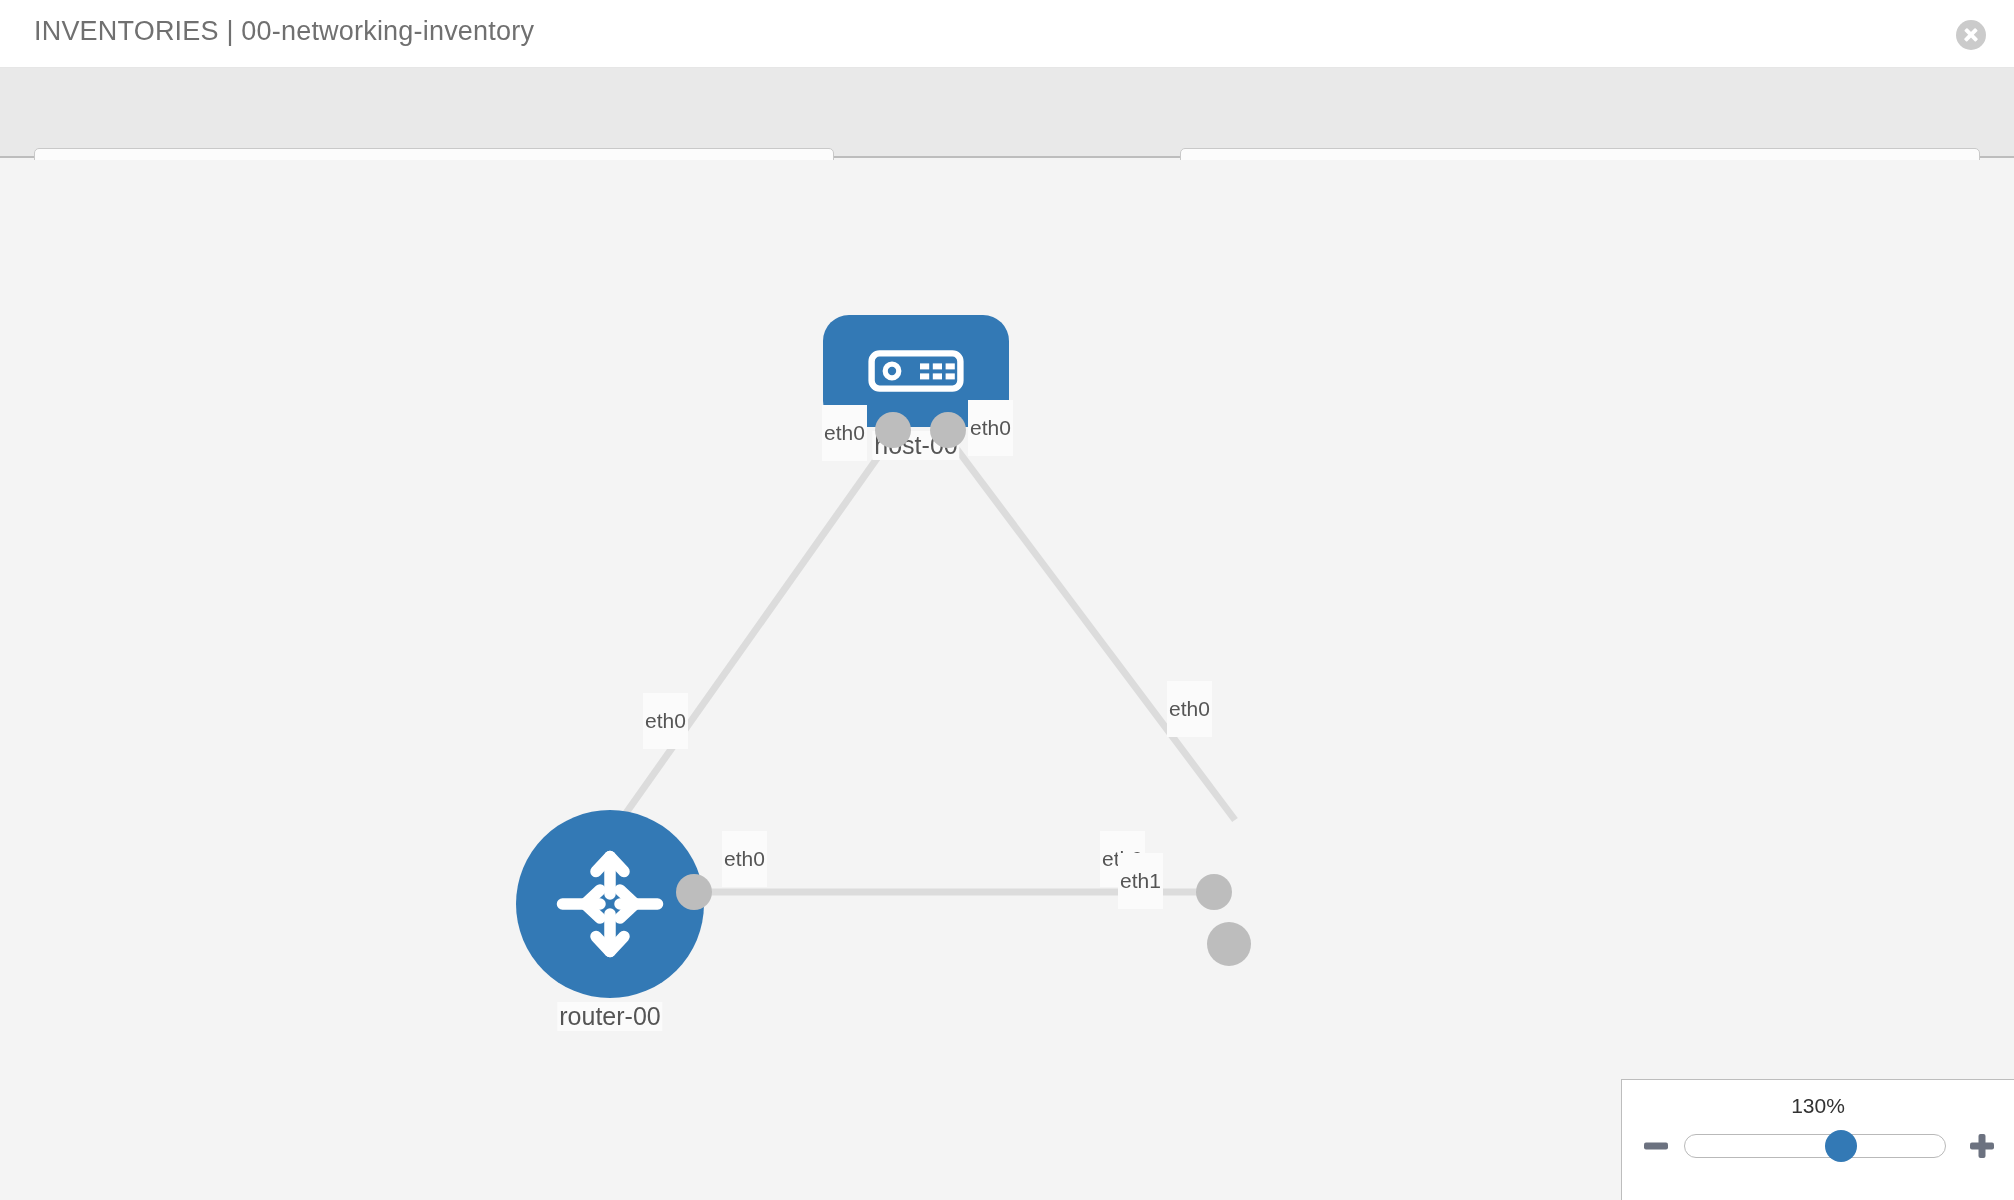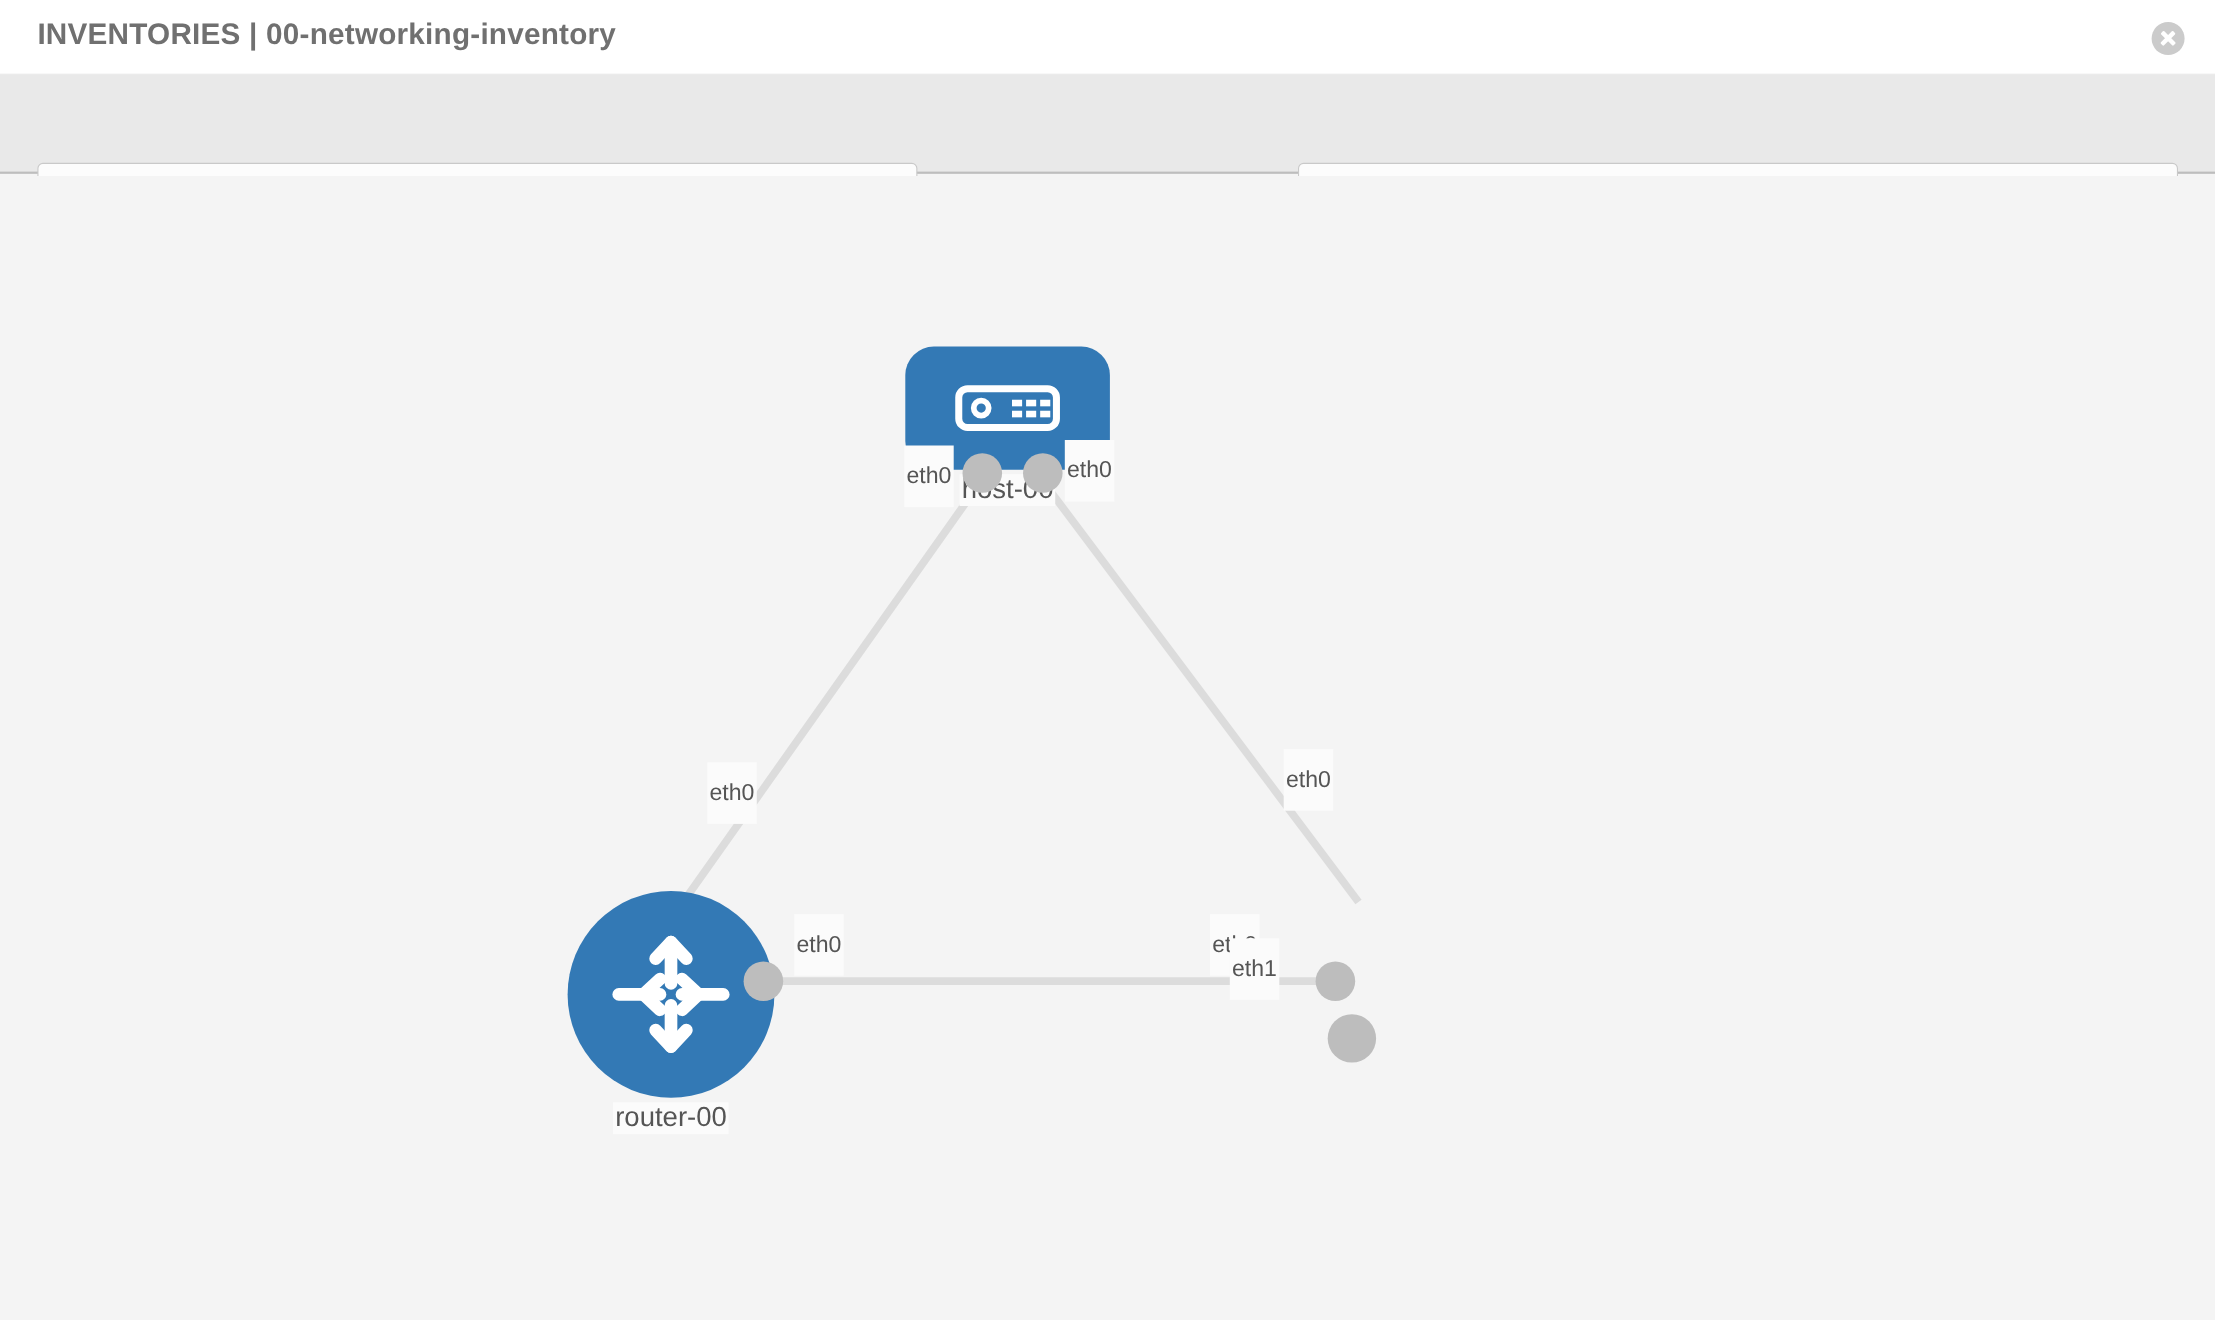--- a/index.html
+++ b/index.html
@@ -14,21 +14,21 @@
 
   
   .header {
     position: absolute; left: 0; top: 0;
     width: 2014px; height: 68px;
     background: #ffffff;
     border-bottom: 1px solid #e6e6e6;
   }
   .page-title {
     position: absolute; left: 34px; top: 16px;
-    font-size: 27px; font-weight: bold;
+    font-size: 27px; font-weight: normal;
     color: #707070; letter-spacing: 0.2px;
     white-space: nowrap;
   }
   .close-btn {
     position: absolute; right: 28px; top: 20px;
     width: 30px; height: 30px; border-radius: 50%;
     background: #cbcbcb; cursor: pointer;
   }
   .close-btn::before, .close-btn::after {
     content: ""; position: absolute;
@@ -268,14 +268,22 @@
     <div class="iflabel" style="left:822px;  top:245px;">eth0</div>
     <div class="iflabel" style="left:968px;  top:240px;">eth0</div>
     <div class="iflabel" style="left:643px;  top:533px;">eth0</div>
     <div class="iflabel" style="left:1167px; top:521px;">eth0</div>
     <div class="iflabel" style="left:722px;  top:671px;">eth0</div>
     <div class="iflabel" style="left:1100px; top:671px;">eth0</div>
     <div class="iflabel" style="left:1118px; top:693px;">eth1</div>
 
   </div>
 
+  <div class="zoom-panel">
+    <div class="zoom-level">130%</div>
+    <div class="zoom-minus"></div>
+    <div class="zoom-track">
+      <div class="zoom-thumb" style="left: 60%;"></div>
+    </div>
+    <div class="zoom-plus"></div>
+  </div>
 
 </div>
 
 </body></html>

